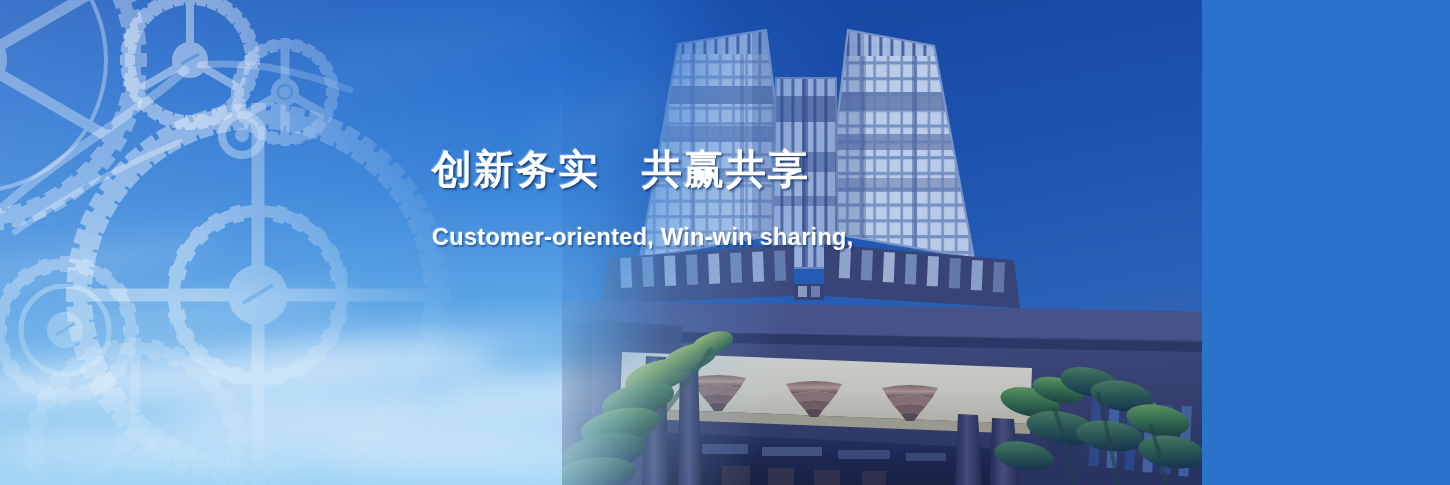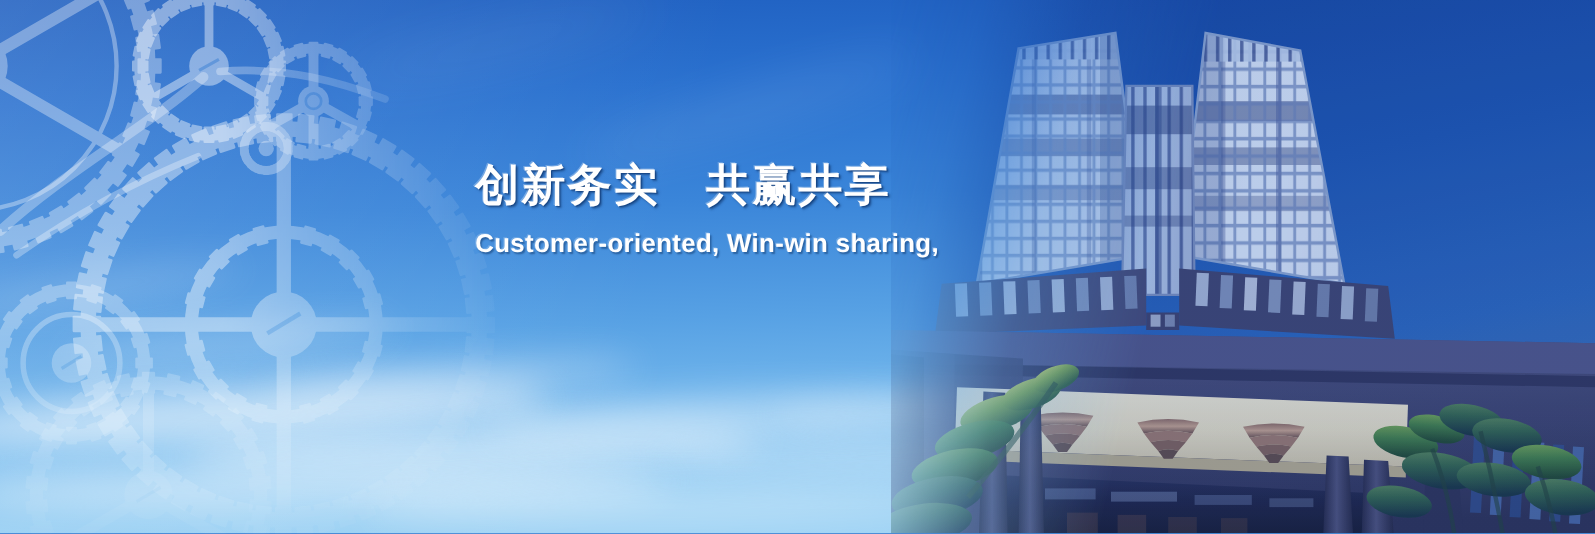--- a/index.html
+++ b/index.html
@@ -5,21 +5,21 @@
   * { margin:0; padding:0; box-sizing:border-box; }
   html, body {
     width:1450px; height:485px;
     overflow:hidden;
     background:#2a72cc;
     font-family:"Liberation Sans", sans-serif;
   }
 
   #banner {
     position:relative;
-    width:1450px; height:485px;
+    width:1202px; height:485px;
     overflow:hidden;
   }
 
   
   .sky {
     position:absolute; inset:0;
     background:
       linear-gradient(
         178deg,
         #1f5fc0 0%,
@@ -111,21 +111,21 @@
     color:#ffffff;
     font-size:23.5px;
     font-weight:bold;
     line-height:36px;
     letter-spacing:.3px;
     white-space:pre;
     text-shadow:
        1.5px 1.5px 1.5px rgba(10,45,95,.48),
       -1px -1px 0 rgba(255,255,255,.22);
   }
-  .en-wrap { margin-top:6px; }
+  .en-wrap { margin-top:22px; }
 </style>
 </head>
 <body>
 
 <div id="banner">
 
   <div class="sky"></div>
   <div class="sky-haze"></div>
 
   <div class="clouds">

